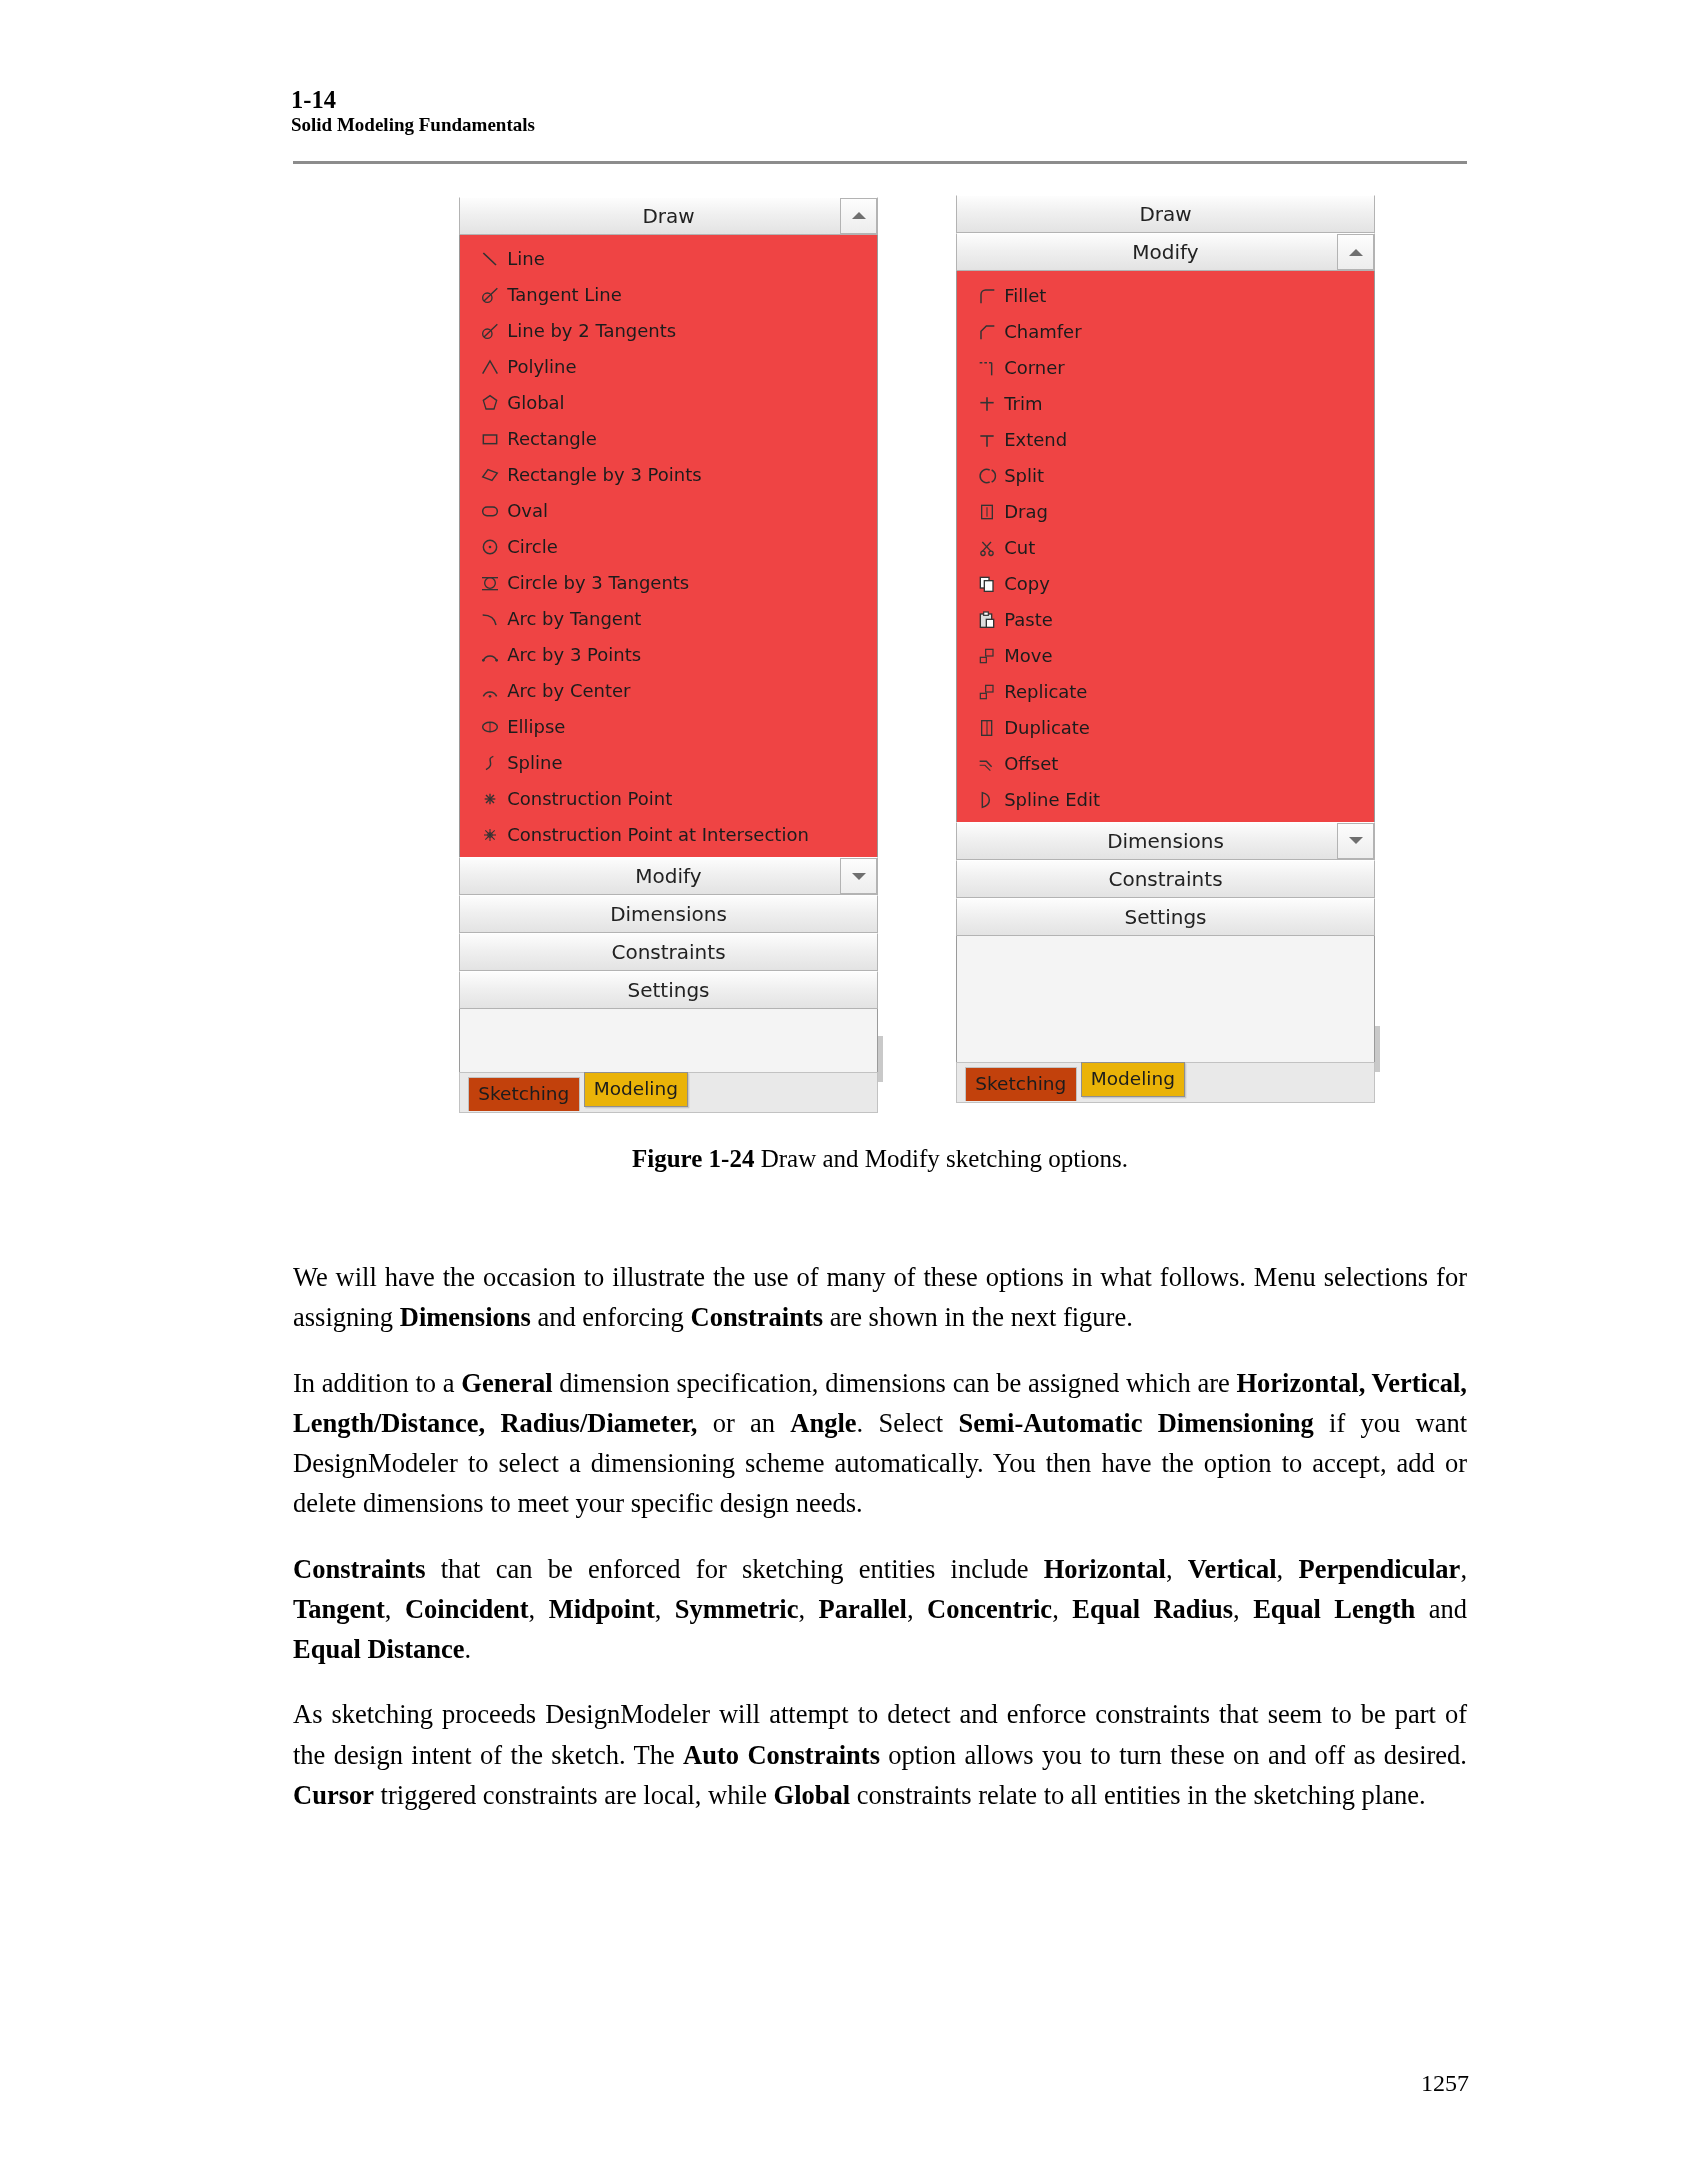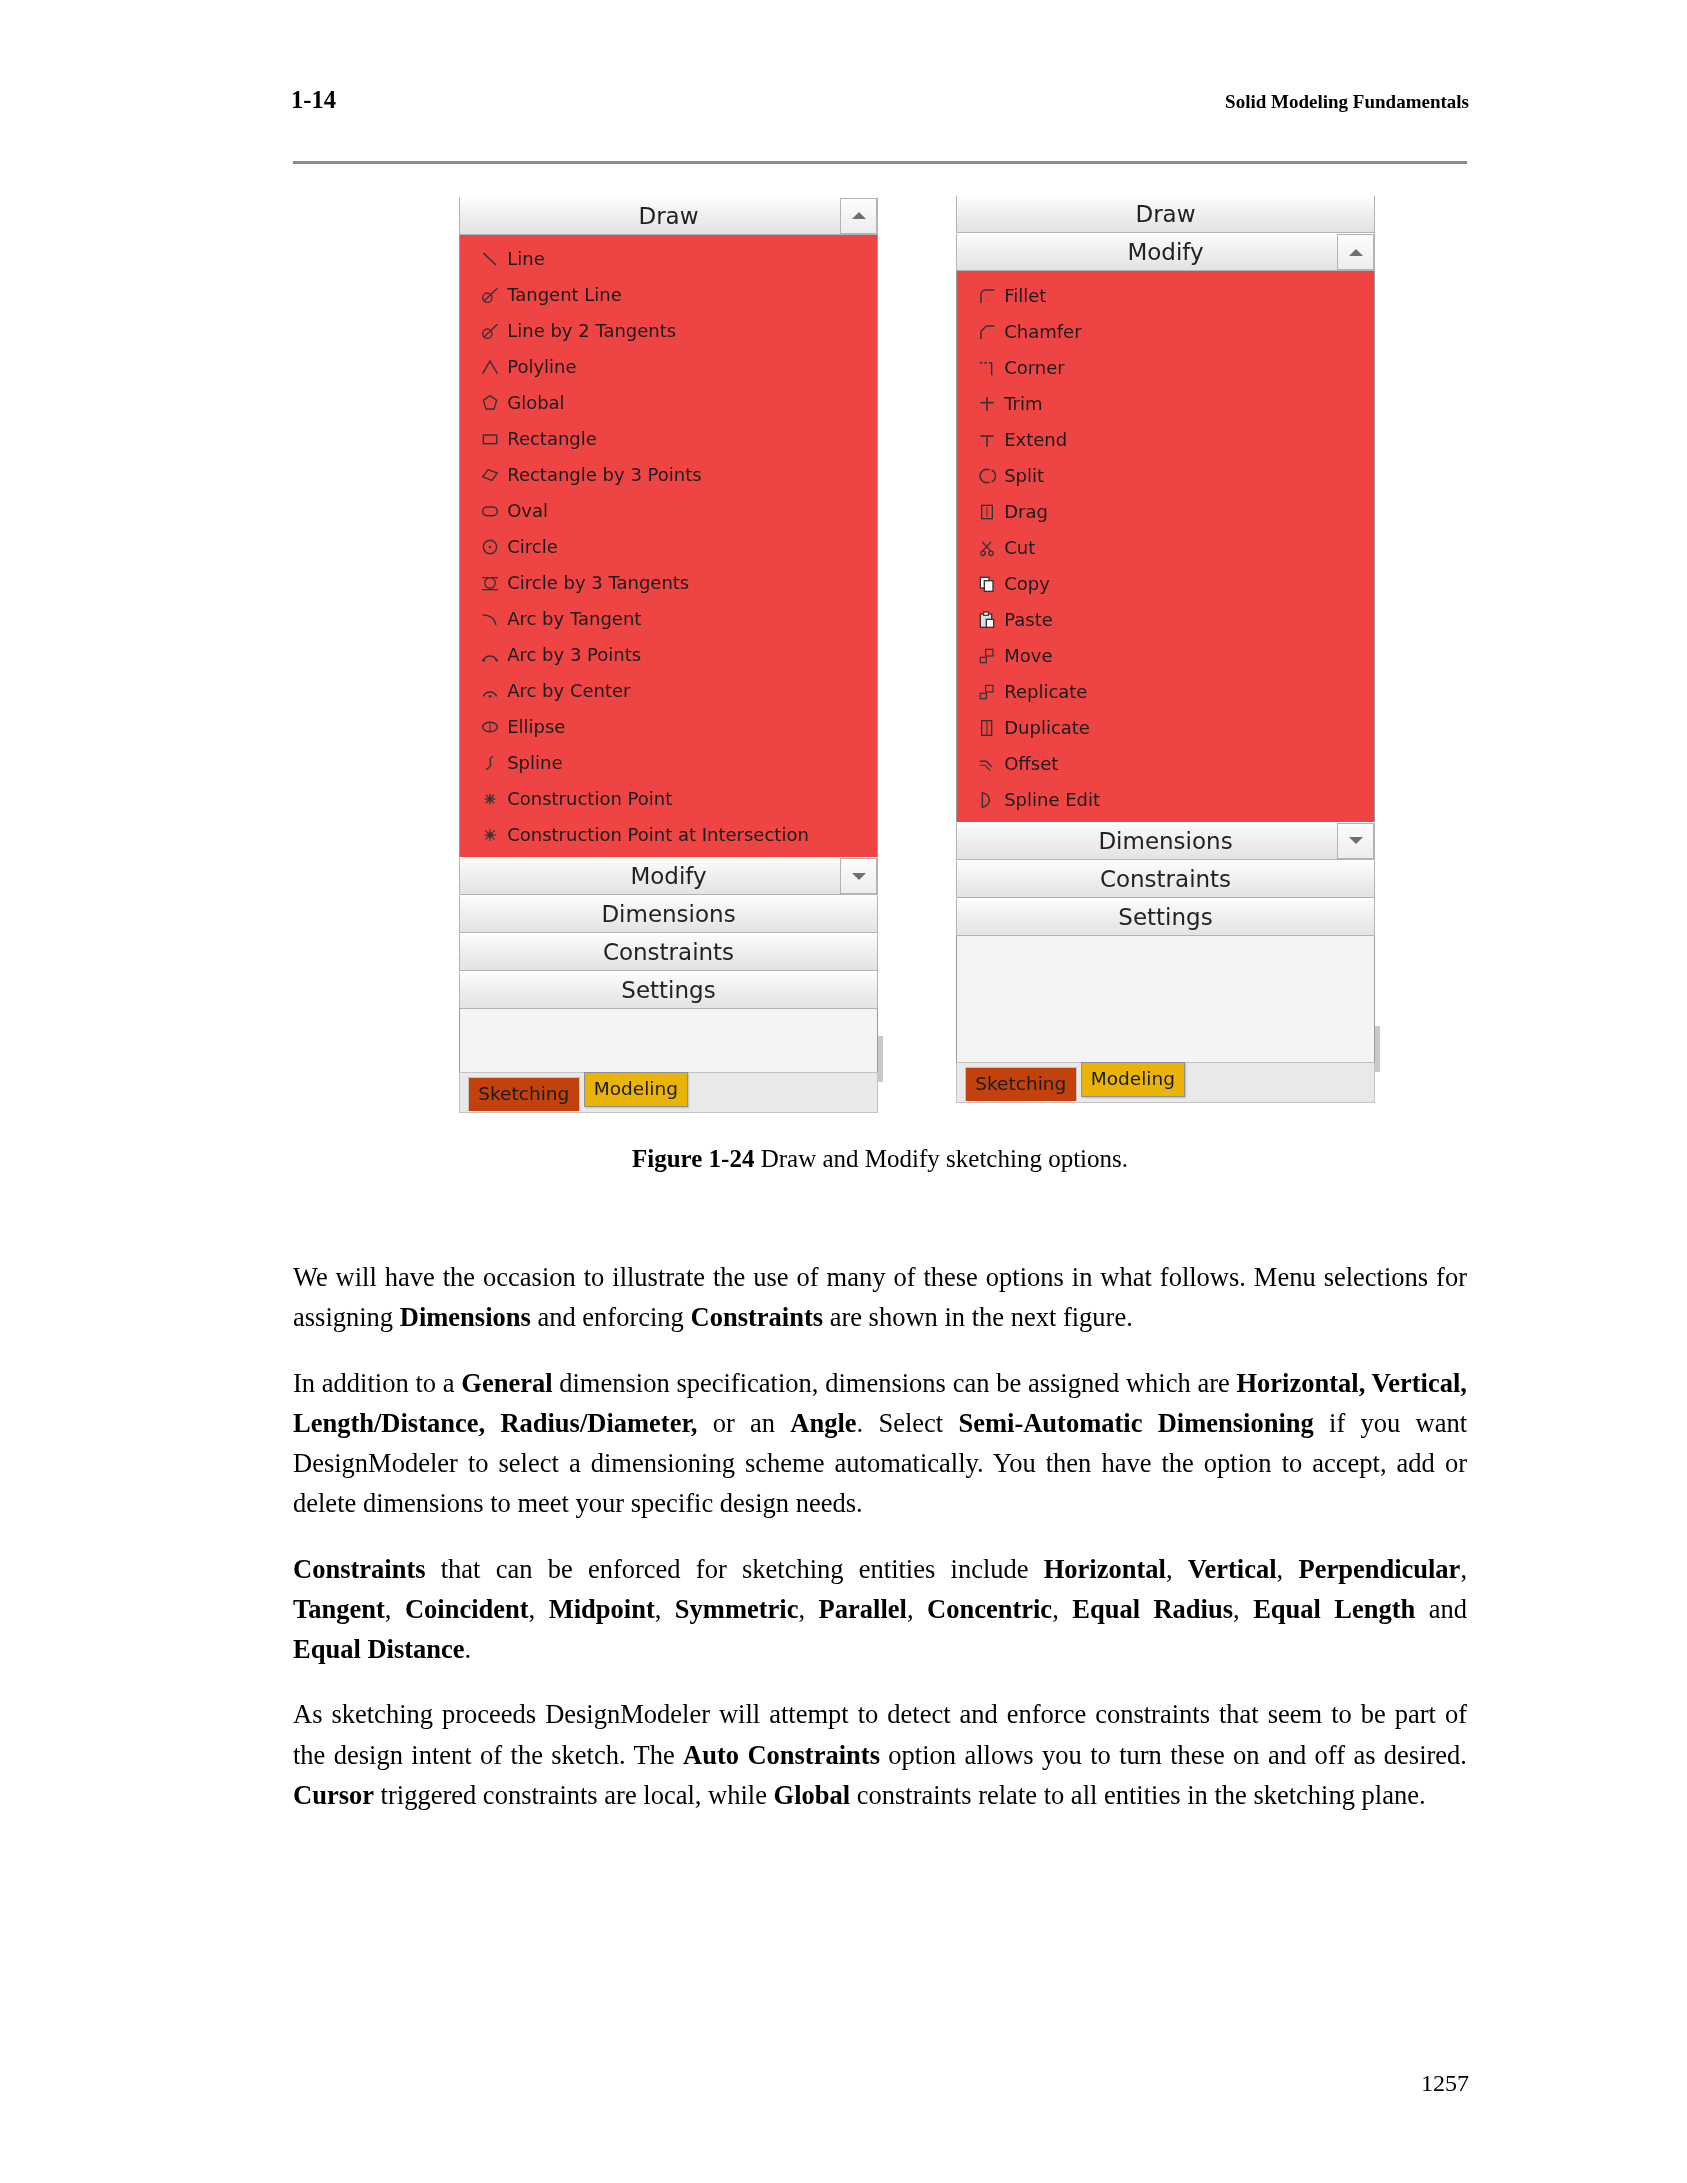--- a/index.html
+++ b/index.html
@@ -26,20 +26,21 @@
   .header {
     position: absolute;
     left: 291px;
     top: 86px;
     width: 1178px;
     display: flex;
     justify-content: space-between;
     align-items: baseline;
     font-weight: bold;
     font-size: 24.5px;
+    flex-direction: column;
   }
   .header-left { letter-spacing: 0px; }
   .header-right { font-size: 19px; }
   .header-rule {
     position: absolute;
     left: 293px;
     top: 161px;
     width: 1174px;
     height: 2.6px;
     background: #8c8c8c;
@@ -84,21 +85,21 @@
   .bar {
     position: relative;
     height: 38px;
     border: 1.3px solid #b3b3b3;
     border-top: 1.3px solid #ffffff;
     background: linear-gradient(to bottom, #fdfdfd 0%, #f0f0f0 45%, #e3e3e3 100%);
     box-sizing: border-box;
     display: flex;
     align-items: center;
     justify-content: center;
-    font-size: 23px;
+    font-size: 20px;
     color: #222;
   }
   .bar.with-arrow { }
   .arrow-box {
     position: absolute;
     right: 0px;
     top: 0px;
     width: 37px;
     height: 36px;
     border: 1.3px solid #b3b3b3;

